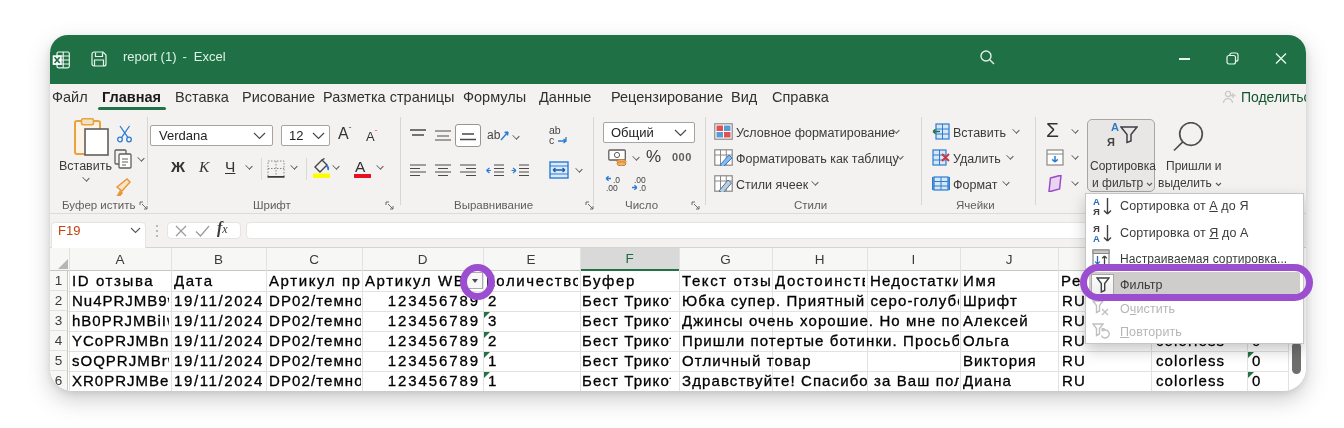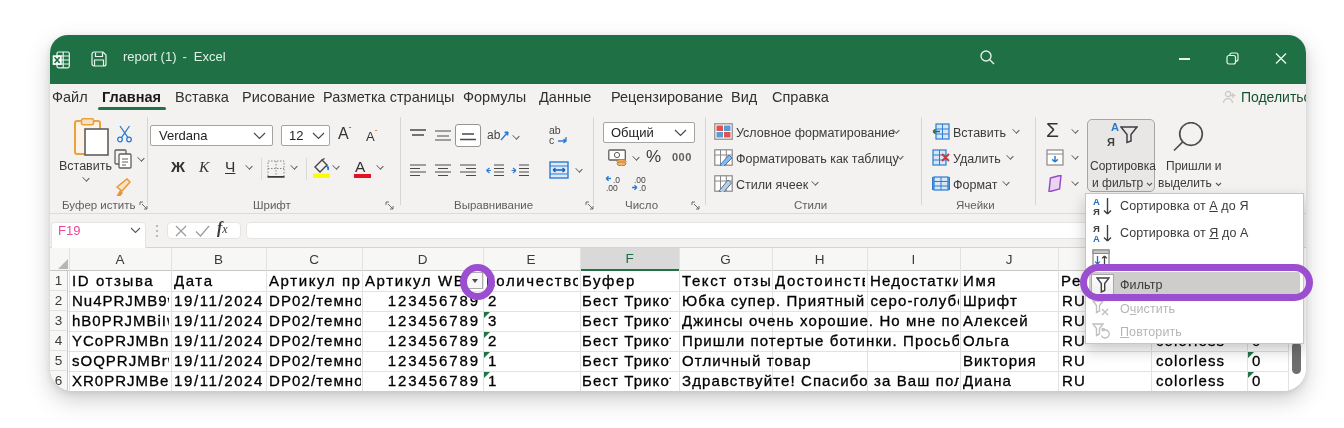--- a/index.html
+++ b/index.html
@@ -304,21 +304,21 @@
     <svg class="ab" style="left:1118px;top:10px" width="38" height="32" viewBox="0 0 38 32" fill="none" stroke="#4f4e4c" stroke-width="1.7">
       <circle cx="23" cy="12" r="11.3"></circle>
         <line x1="14.8" y1="19.8" x2="6" y2="28.5"></line>
     </svg>
     <div class="rtxt" style="left:1116px;top:47px;font-size:12px">Пришли и</div>
     <div class="rtxt" style="left:1108px;top:64px;font-size:12px">выделить <svg width="7" height="5" viewBox="0 0 7 5" fill="none" stroke="#5a5a5a" stroke-width="1.1">
           <path d="M1 1 L3.5 3.5 L6 1"></path>
         </svg></div>
   </div>
   <div id="fbar">
-    <div class="ab" style="left:1px;top:8px;width:95px;height:32px;background:#fff;border:1px solid #e6e4e2;border-radius:4px;box-sizing:border-box;font-size:13px;color:#ec4899;line-height:15px;padding-left:6px">F19</div>
+    <div class="ab" style="left:1px;top:8px;width:95px;height:32px;background:#fff;border:1px solid #e6e4e2;border-radius:4px;box-sizing:border-box;font-size:13px;color:#c2410c;line-height:15px;padding-left:6px">F19</div>
     <svg class="ab" style="left:80px;top:13px" width="11" height="7" viewBox="0 0 11 7" fill="none" stroke="#5a5a5a" stroke-width="1.1">
         <path d="M1 1 L5.5 5.5 L10 1"></path>
       </svg>
     <div class="ab" style="left:106px;top:11px;width:2px;height:2px;background:#a8a6a4;border-radius:50%"></div>
     <div class="ab" style="left:106px;top:16px;width:2px;height:2px;background:#a8a6a4;border-radius:50%"></div>
     <div class="ab" style="left:106px;top:21px;width:2px;height:2px;background:#a8a6a4;border-radius:50%"></div>
     <div class="ab" style="left:117px;top:8px;width:74px;height:17px;background:#fff;border:1px solid #e6e4e2;border-radius:4px;box-sizing:border-box"></div>
     <svg class="ab" style="left:125px;top:11px" width="12" height="12" viewBox="0 0 12 12" stroke="#9c9a98" stroke-width="1.2">
         <path d="M1 1 L11 11 M11 1 L1 11"></path>
       </svg>
@@ -474,20 +474,21 @@
         </svg>
       <div class="t">Сортировка от <span class="u">Я</span> до А</div>
     </div>
     <div class="mi" style="top:53px">
       <svg class="ab" style="left:6px;top:2px" width="18" height="18" viewBox="0 0 18 18" fill="none">
         <rect x="1" y="1" width="16" height="16" stroke="#8a8886" stroke-width="1.2"></rect>
         <rect x="1" y="1" width="16" height="3.5" fill="#c8c6c4" stroke="#8a8886" stroke-width="1"></rect>
         <path d="M5.5 7 v7 M5.5 15 l-2.4-2.4 M5.5 15 l2.4-2.4" stroke="#2b6cb5" stroke-width="1.3"></path>
         <path d="M12.5 15 v-7 M12.5 7 l-2.4 2.4 M12.5 7 l2.4 2.4" stroke="#404040" stroke-width="1.3"></path>
       </svg>
+      <div class="t u" style="font-size:12px;top:5px">Настраиваемая сортировка...</div>
     </div>
     <div class="ab" style="left:3px;top:78px;width:211px;height:27px;background:#cecdcc;border-radius:2px"></div>
     <div class="mi dis" style="top:104px">
       <svg class="ab" style="left:6px;top:2px" width="17" height="17" viewBox="0 0 17 17" fill="none" stroke="#c2c0be" stroke-width="1.4">
         <path d="M1 1 L11 1 L7.5 5.5 L7.5 11 L4.5 12.5 L4.5 5.5 Z"></path>
         <path d="M10 9 L16 15 M16 9 L10 15"></path>
       </svg>
       <div class="t">О<span class="u">ч</span>истить</div>
     </div>
     <div class="mi" style="top:80px">

